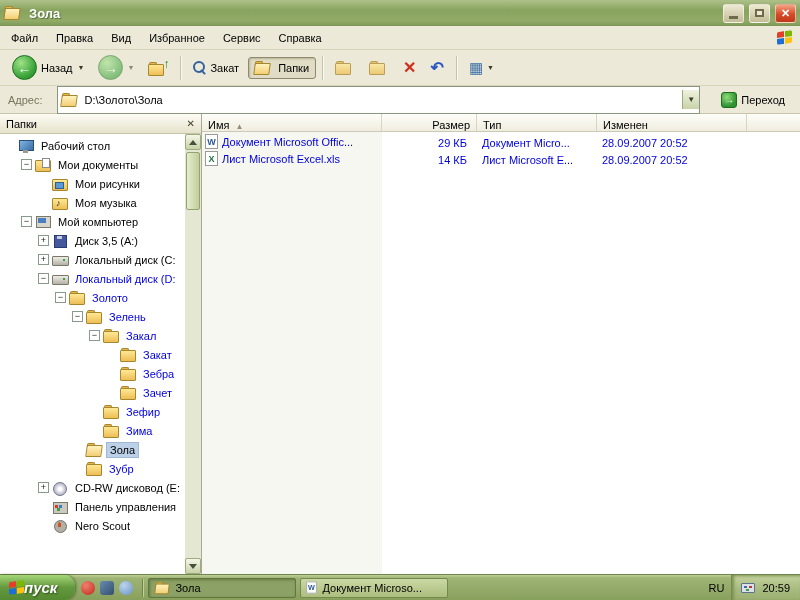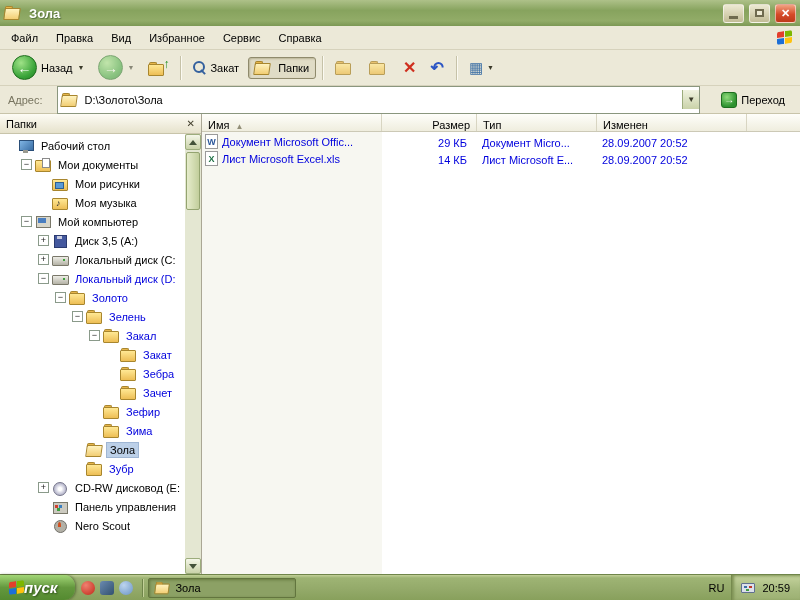--- a/index.html
+++ b/index.html
@@ -448,20 +448,24 @@
     <div class="qlaunch">
       <span class="qico q1"></span>
       <span class="qico q2"></span>
       <span class="qico q3"></span>
     </div>
     <span class="tdiv"></span>
     <div class="taskbtn active">
       <span class="ticon i-folder-open"></span>
       <span>Зола</span>
     </div>
+    <div class="taskbtn">
+      <span class="fi fi-word tiny"></span>
+      <span>Документ Microso...</span>
+    </div>
     <span class="tb-space"></span>
     <span class="lang">RU</span>
     <div class="tray">
       <span class="trayico"></span>
       <span class="clock">20:59</span>
     </div>
   </div>
 
 </div>
 

